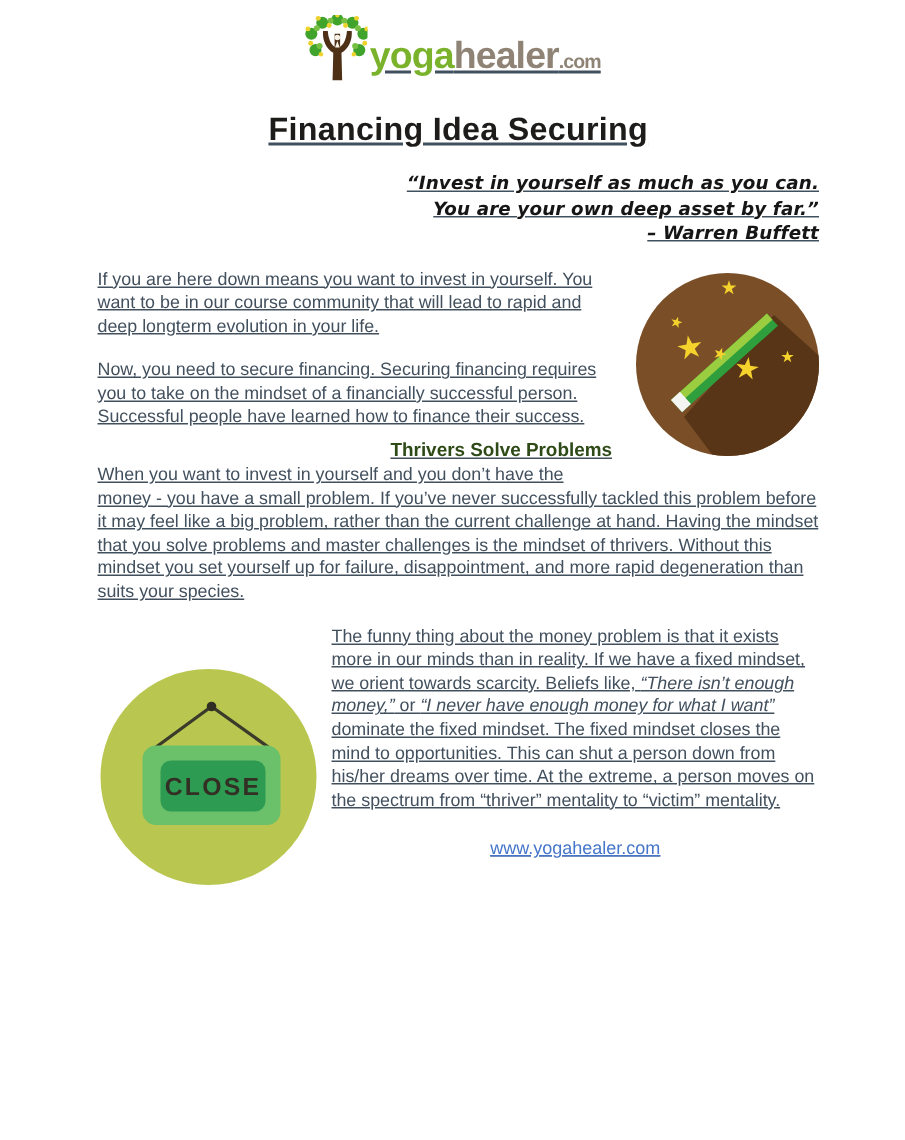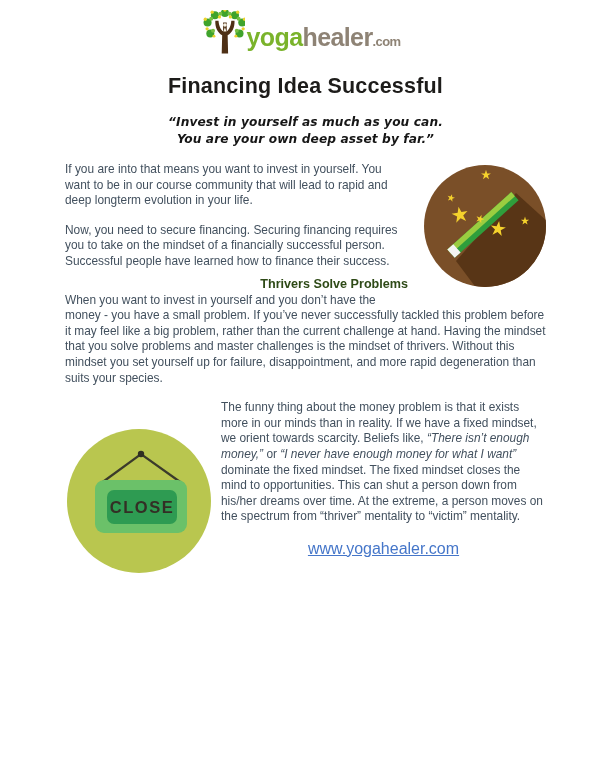--- a/index.html
+++ b/index.html
@@ -1,36 +1,36 @@
 <!DOCTYPE html>
 <html><head>
 <meta charset="utf-8">
 <style>
   html,body{margin:0;padding:0;background:#ffffff;}
   .page{
     width:603px;height:760px;overflow:hidden;margin:0 auto;background:#fff;
-    font-family:"Liberation Sans",sans-serif;color:#42505e;position:relative;
+    font-family:"Liberation Sans",sans-serif;color:#42505e;position:relative;text-decoration:underline;
   }
   .content{padding:0 57px 0 65px;}
 
   
   .logo{display:flex;justify-content:center;align-items:flex-end;padding-top:7px;height:48px;}
   .logo svg{display:block;}
   .wordmark{font-size:25px;font-weight:bold;letter-spacing:-0.6px;line-height:1;padding-bottom:5px;margin-left:2px;}
   .wm-yoga{color:#7ab32b;}
   .wm-healer{color:#8e8375;}
   .wm-tld{font-size:13px;color:#8e8375;font-weight:bold;}
 
   h1.title{
     text-align:center;font-size:21.5px;font-weight:bold;color:#1d1c1a;
     margin:19px 0 0 0;letter-spacing:0.2px;
   }
 
   .quote{
-    margin-top:15px;text-align:center;
+    margin-top:15px;text-align:right;
     font-family:"DejaVu Sans",sans-serif;font-style:italic;font-weight:bold;
     font-size:12.2px;line-height:16.5px;color:#161616;letter-spacing:0.1px;
   }
 
   p{margin:0;font-size:11.9px;line-height:15.6px;}
   p i{font-style:italic;}
 
   .section-a{margin-top:15px;}
   .wand-float{float:right;width:122px;height:122px;margin:3px 0 13px 16px;}
   .p-gap{margin-bottom:14px;}
@@ -39,21 +39,21 @@
   h2.green-head,h3.green-head{
     font-size:12.6px;font-weight:bold;color:#2e4a17;margin:0 0 2px 0;text-align:right;
   }
   .section-b{margin-top:14px;}
   .close-float{float:left;width:150px;height:150px;margin:26px 7px 8px -1px;}
   h3.green-head{padding-top:13px;}
   .p5{margin-top:9px;}
   .p6{clear:both;margin-top:13px;}
 
   .footer{margin-top:15px;text-align:center;}
-  .footer a{color:#4576c9;font-size:16px;text-decoration:underline;cursor:pointer;}
+  .footer a{color:#4576c9;font-size:12px;text-decoration:underline;cursor:pointer;}
 </style>
 </head>
 <body>
 
 <div class="page">
   <div class="logo">
     <span>
       <svg width="42" height="45" viewBox="0 0 46 48">
 
         <g>
@@ -94,25 +94,26 @@
         <g fill="#f6f2e6">
           <circle cx="24" cy="15.8" r="2"></circle>
           <path d="M22.3,23 L24,18.3 L25.7,23 Z"></path>
         </g>
       </svg>
     </span>
     <span class="wordmark"><span class="wm-yoga">yoga</span><span class="wm-healer">healer</span><span class="wm-tld">.com</span></span>
   </div>
 
   <div class="content">
-    <h1 class="title">Financing Idea Successful</h1>
+    <h1 class="title">Financing Idea Securing</h1>
 
     <div class="quote">
       <div>“Invest in yourself as much as you can.</div>
       <div>You are your own deep asset by far.”</div>
+      <div>– Warren Buffett</div>
     </div>
 
     <div class="section-a">
       <span class="wand-float">
         <svg width="122" height="122" viewBox="0 0 122 122">
           <defs>
               <clipPath id="wandClip">
                 <circle cx="61" cy="61" r="61"></circle>
               </clipPath>
             </defs>
@@ -129,21 +130,21 @@
             <path transform="translate(62,10) scale(5.2)" d="M0,-1 L0.2245,-0.309 0.951,-0.309 0.363,0.118 0.588,0.809 0,0.382 -0.588,0.809 -0.363,0.118 -0.951,-0.309 -0.2245,-0.309 Z"></path>
             <path transform="translate(27,33) scale(4) rotate(15)" d="M0,-1 L0.2245,-0.309 0.951,-0.309 0.363,0.118 0.588,0.809 0,0.382 -0.588,0.809 -0.363,0.118 -0.951,-0.309 -0.2245,-0.309 Z"></path>
             <path transform="translate(36,50) scale(8.5) rotate(-10)" d="M0,-1 L0.2245,-0.309 0.951,-0.309 0.363,0.118 0.588,0.809 0,0.382 -0.588,0.809 -0.363,0.118 -0.951,-0.309 -0.2245,-0.309 Z"></path>
             <path transform="translate(56,54) scale(4.4) rotate(20)" d="M0,-1 L0.2245,-0.309 0.951,-0.309 0.363,0.118 0.588,0.809 0,0.382 -0.588,0.809 -0.363,0.118 -0.951,-0.309 -0.2245,-0.309 Z"></path>
             <path transform="translate(74,64) scale(8) rotate(8)" d="M0,-1 L0.2245,-0.309 0.951,-0.309 0.363,0.118 0.588,0.809 0,0.382 -0.588,0.809 -0.363,0.118 -0.951,-0.309 -0.2245,-0.309 Z"></path>
             <path transform="translate(101,56) scale(4.4)" d="M0,-1 L0.2245,-0.309 0.951,-0.309 0.363,0.118 0.588,0.809 0,0.382 -0.588,0.809 -0.363,0.118 -0.951,-0.309 -0.2245,-0.309 Z"></path>
           </g>
         </svg>
       </span>
 
-      <p class="p-gap">If you are into that means you want to invest in yourself. You want to be in our course community that will lead to rapid and deep longterm evolution in your life.</p>
+      <p class="p-gap">If you are here down means you want to invest in yourself. You want to be in our course community that will lead to rapid and deep longterm evolution in your life.</p>
       <p class="p-gap-sm">Now, you need to secure financing. Securing financing requires you to take on the mindset of a financially successful person. Successful people have learned how to finance their success.</p>
 
       <h2 class="green-head">Thrivers Solve Problems</h2>
       <p>When you want to invest in yourself and you don’t have the money - you have a small problem. If you’ve never successfully tackled this problem before it may feel like a big problem, rather than the current challenge at hand. Having the mindset that you solve problems and master challenges is the mindset of thrivers. Without this mindset you set yourself up for failure, disappointment, and more rapid degeneration than suits your species.</p>
     </div>
 
     <div class="section-b">
       <span class="close-float">
         <svg width="150" height="150" viewBox="0 0 150 150">
           <circle cx="75" cy="75" r="72" fill="#b9c64f"></circle>

